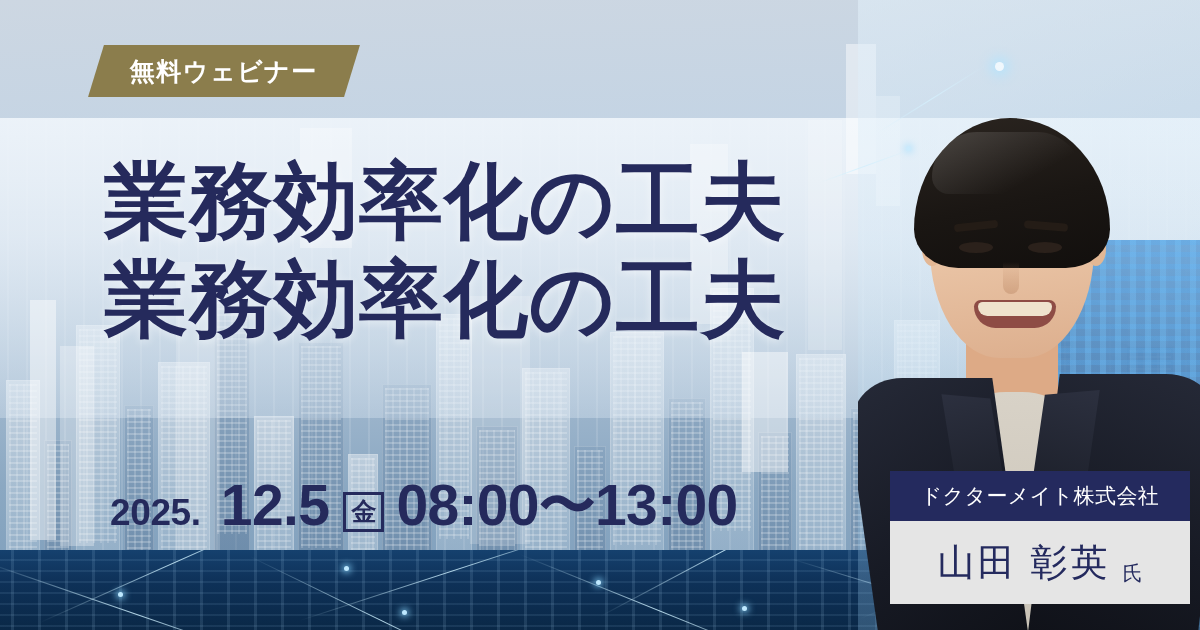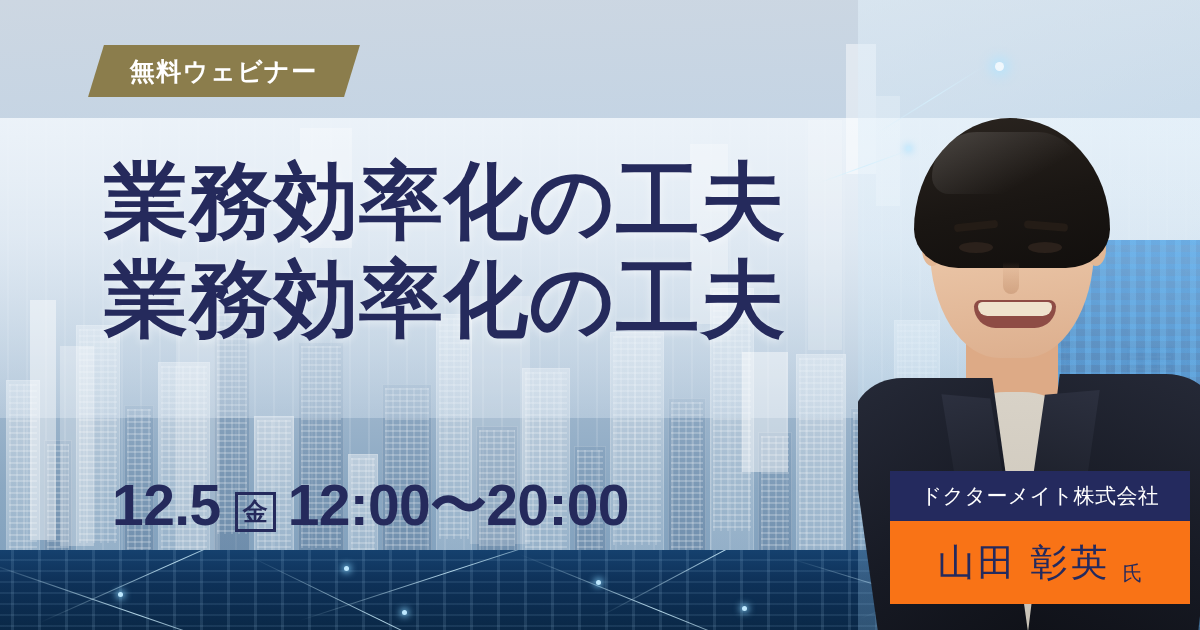--- a/index.html
+++ b/index.html
@@ -117,21 +117,21 @@
     white-space:nowrap;margin:0;
     text-shadow:0 2px 8px rgba(255,255,255,.5);
   }
 
   
   .daterow{
     position:absolute;left:110px;top:468px;
     display:flex;align-items:baseline;color:#252a5c;white-space:nowrap;
   }
   .d-year{font-size:37px;font-weight:700;letter-spacing:-.01em;}
-  .d-md{font-size:57px;font-weight:700;letter-spacing:-.01em;margin-left:2px;}
+  .d-md{font-size:57px;font-weight:700;letter-spacing:-.01em;margin-left:20px;}
   .d-dow{
     font-size:25px;font-weight:700;line-height:1;
     border:3px solid #252a5c;padding:4px 5px 5px;
     margin:0 12px 0 14px;position:relative;top:-5px;display:inline-block;
   }
   .d-time{font-size:57px;font-weight:700;letter-spacing:-.012em;}
 
   
   .portrait{
     position:absolute;right:0;top:0;width:342px;height:630px;overflow:hidden;
@@ -230,21 +230,21 @@
     position:absolute;left:890px;top:471px;width:300px;z-index:8;
   }
   .sp-company{
     height:50px;background:#242a5e;
     display:flex;align-items:center;justify-content:center;
   }
   .sp-company span{
     color:#fff;font-size:21px;font-weight:400;letter-spacing:.02em;white-space:nowrap;
   }
   .sp-name{
-    height:83px;background:#f97316;
+    height:83px;background:#e5e5e5;
     display:flex;align-items:center;justify-content:center;gap:12px;
   }
   .sp-name .nm{
     color:#242a5e;font-size:37px;font-weight:400;letter-spacing:.08em;white-space:nowrap;
   }
   .sp-name .hon{
     color:#242a5e;font-size:20px;font-weight:400;align-self:flex-end;margin-bottom:17px;
   }
 </style>
 </head>
@@ -327,23 +327,24 @@
   <div class="badge">
     <span>無料ウェビナー</span>
   </div>
 
   <div class="headline">
     <p class="hl-line l1">業務効率化の工夫</p>
     <p class="hl-line l2">業務効率化の工夫</p>
   </div>
 
   <div class="daterow">
+    <span class="d-year">2025.</span>
     <span class="d-md">12.5</span>
     <span class="d-dow">金</span>
-    <span class="d-time">12:00〜20:00</span>
+    <span class="d-time">08:00〜13:00</span>
   </div>
 
   <div class="portrait">
     <div class="p-glass"></div>
     <div class="p-cityglow"></div>
     <div class="hair"></div>
     <div class="face"></div>
     <div class="ear l"></div>
     <div class="ear r"></div>
     <div class="brow l"></div>

